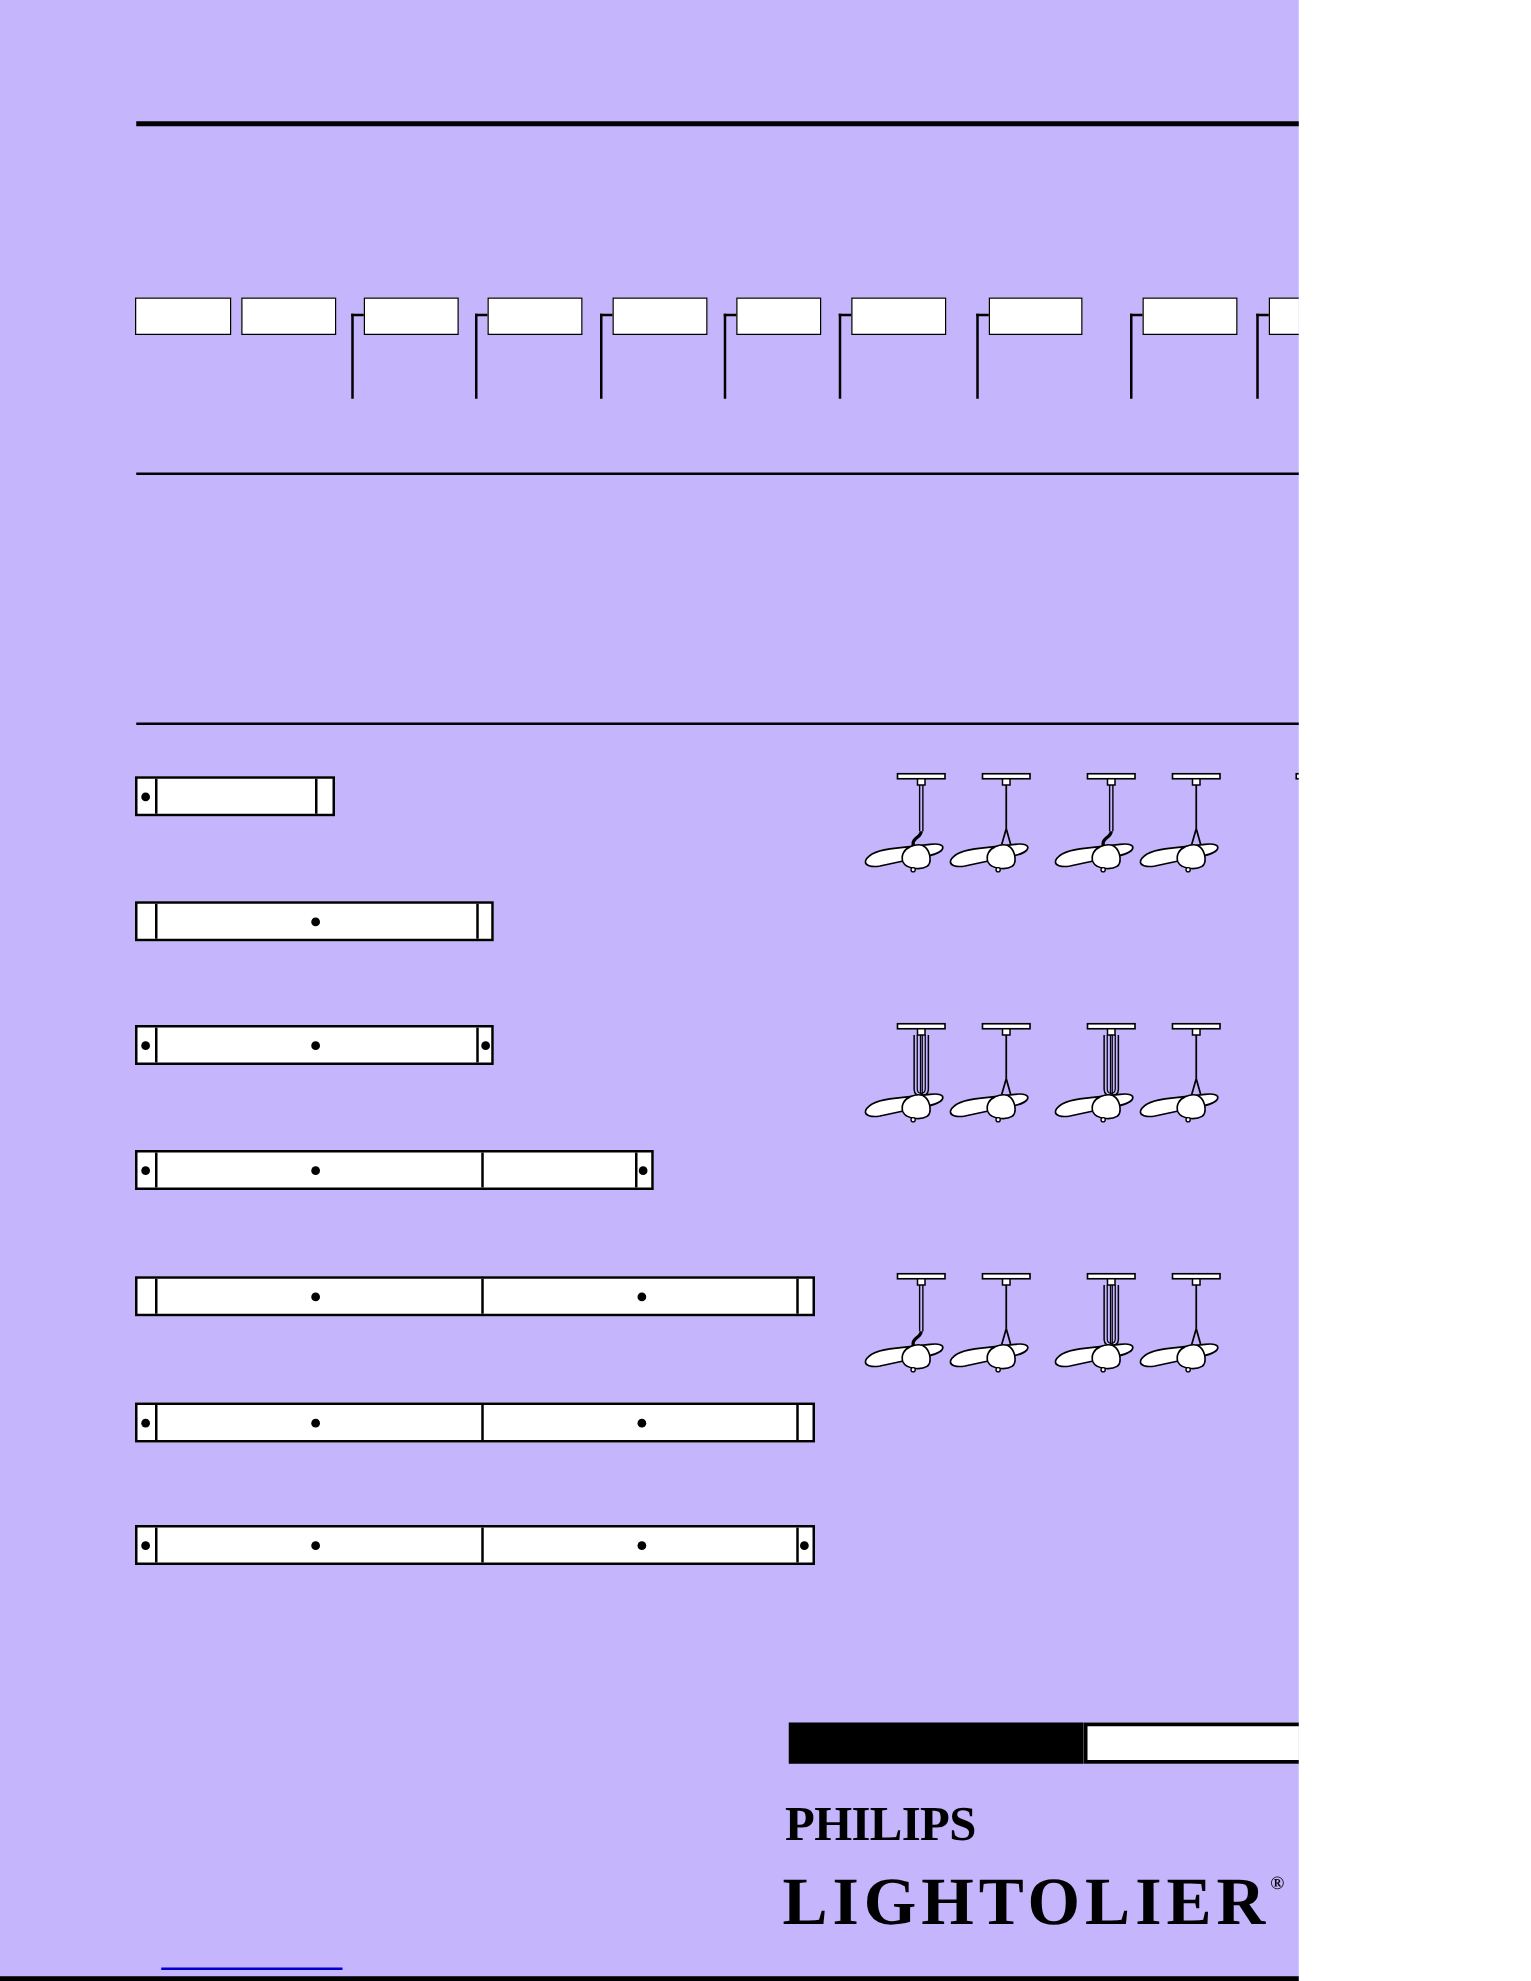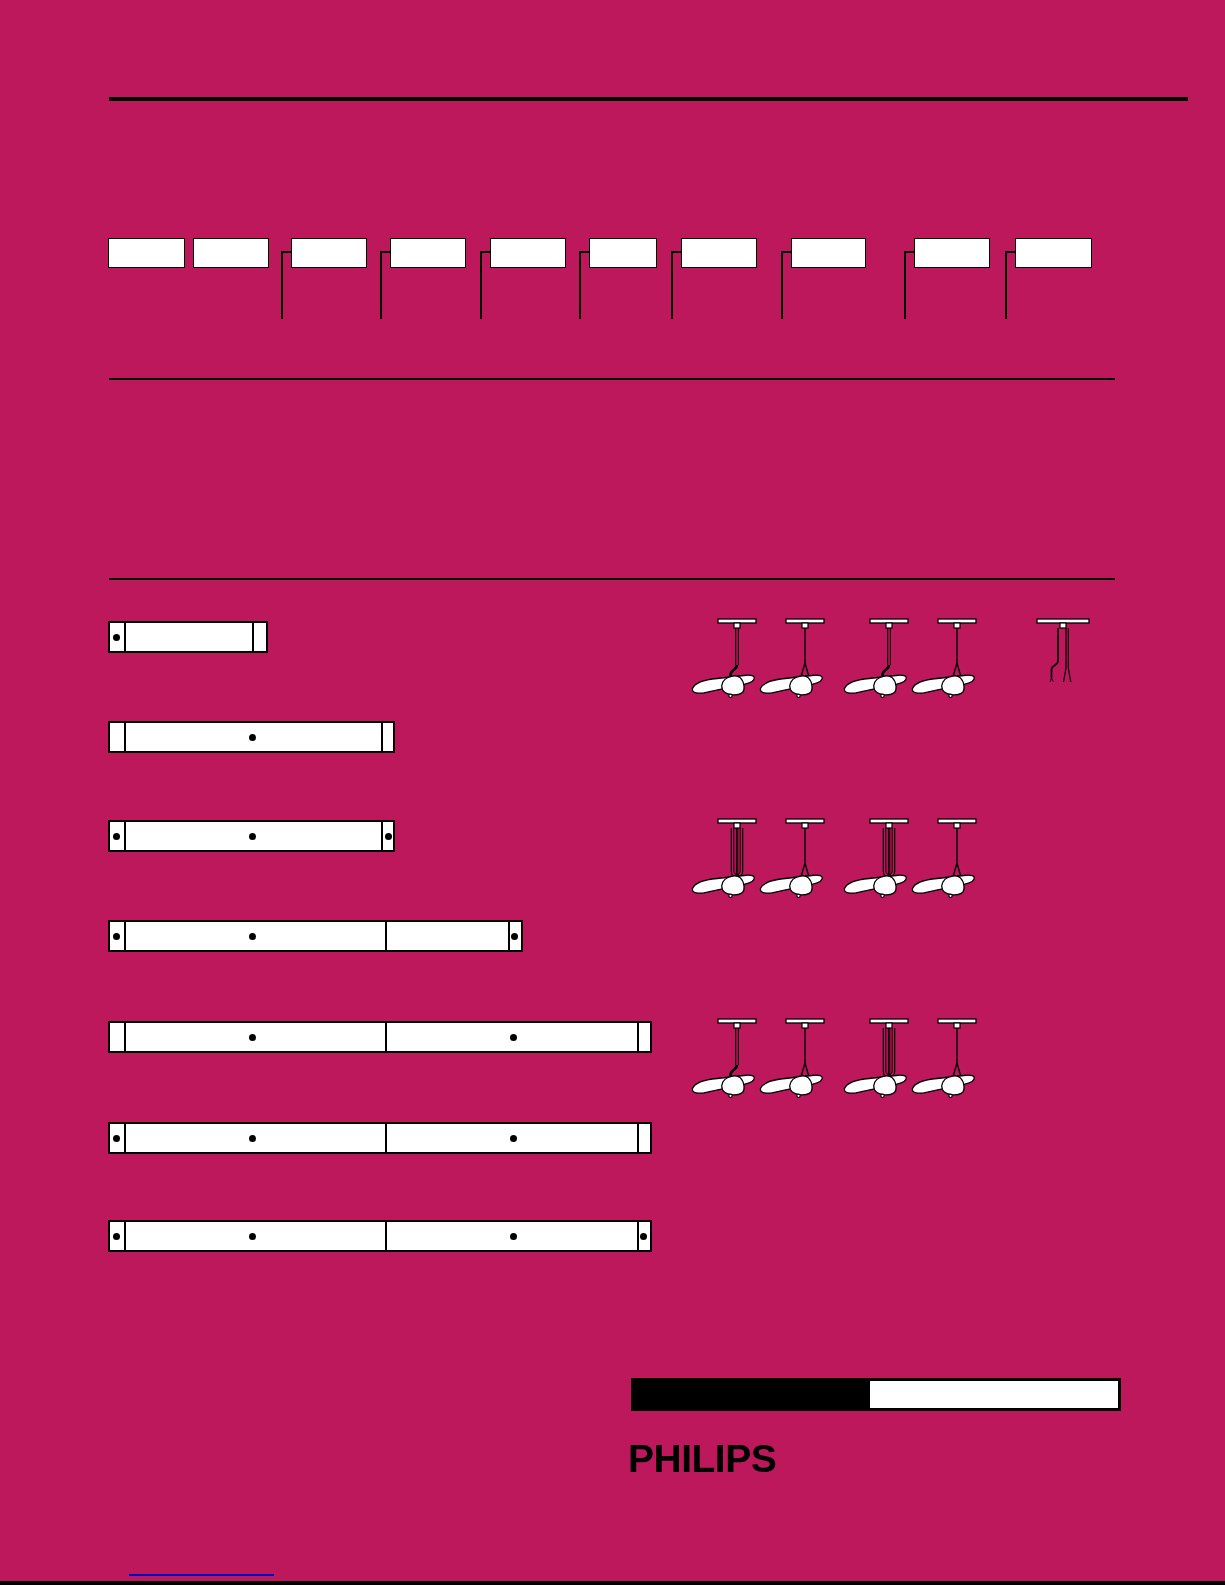--- a/index.html
+++ b/index.html
@@ -1,21 +1,21 @@
 <!DOCTYPE html>
 <html><head>
 <meta charset="utf-8">
 <style>
   html,body{margin:0;padding:0;background:#ffffff;}
   #page{
     position:relative;
-    width:1225px;height:1585px;
-    background:#be185d;
+    width:1039px;height:1585px;
+    background:#c4b5fd;
     overflow:hidden;
-    font-family:Liberation Sans, sans-serif;
+    font-family:Liberation Serif, serif;
   }
   .abs{position:absolute;}
   .logo{position:absolute;color:#000;white-space:nowrap;}
   .philips{
     left:628px;top:1437px;
     font-size:39px;font-weight:bold;letter-spacing:-0.5px;
   }
   .lightolier{
     left:626px;top:1490px;
     font-size:54px;font-weight:bold;letter-spacing:4px;
@@ -213,14 +213,15 @@
       </svg>
     </div>
   <div id="footer-layer" class="abs">
       <div style="position: absolute; left: 631px; top: 1378px; width: 236px; height: 33px; background: rgb(0, 0, 0);"></div>
       <div style="position: absolute; left: 867px; top: 1378px; width: 254px; height: 33px; background: rgb(255, 255, 255); border: 3px solid rgb(0, 0, 0); box-sizing: border-box;"></div>
       <div style="position: absolute; left: 129px; top: 1574px; width: 145px; height: 2px; background: rgb(0, 0, 204); cursor: pointer;"></div>
       <div style="position: absolute; left: 0px; top: 1581px; width: 1225px; height: 4px; background: rgb(0, 0, 0);"></div>
     </div>
 
   <div class="logo philips">PHILIPS</div>
+  <div class="logo lightolier"><span>LIGHTOLIER</span><sup>®</sup></div>
 
 </div>
 
 </body></html>

